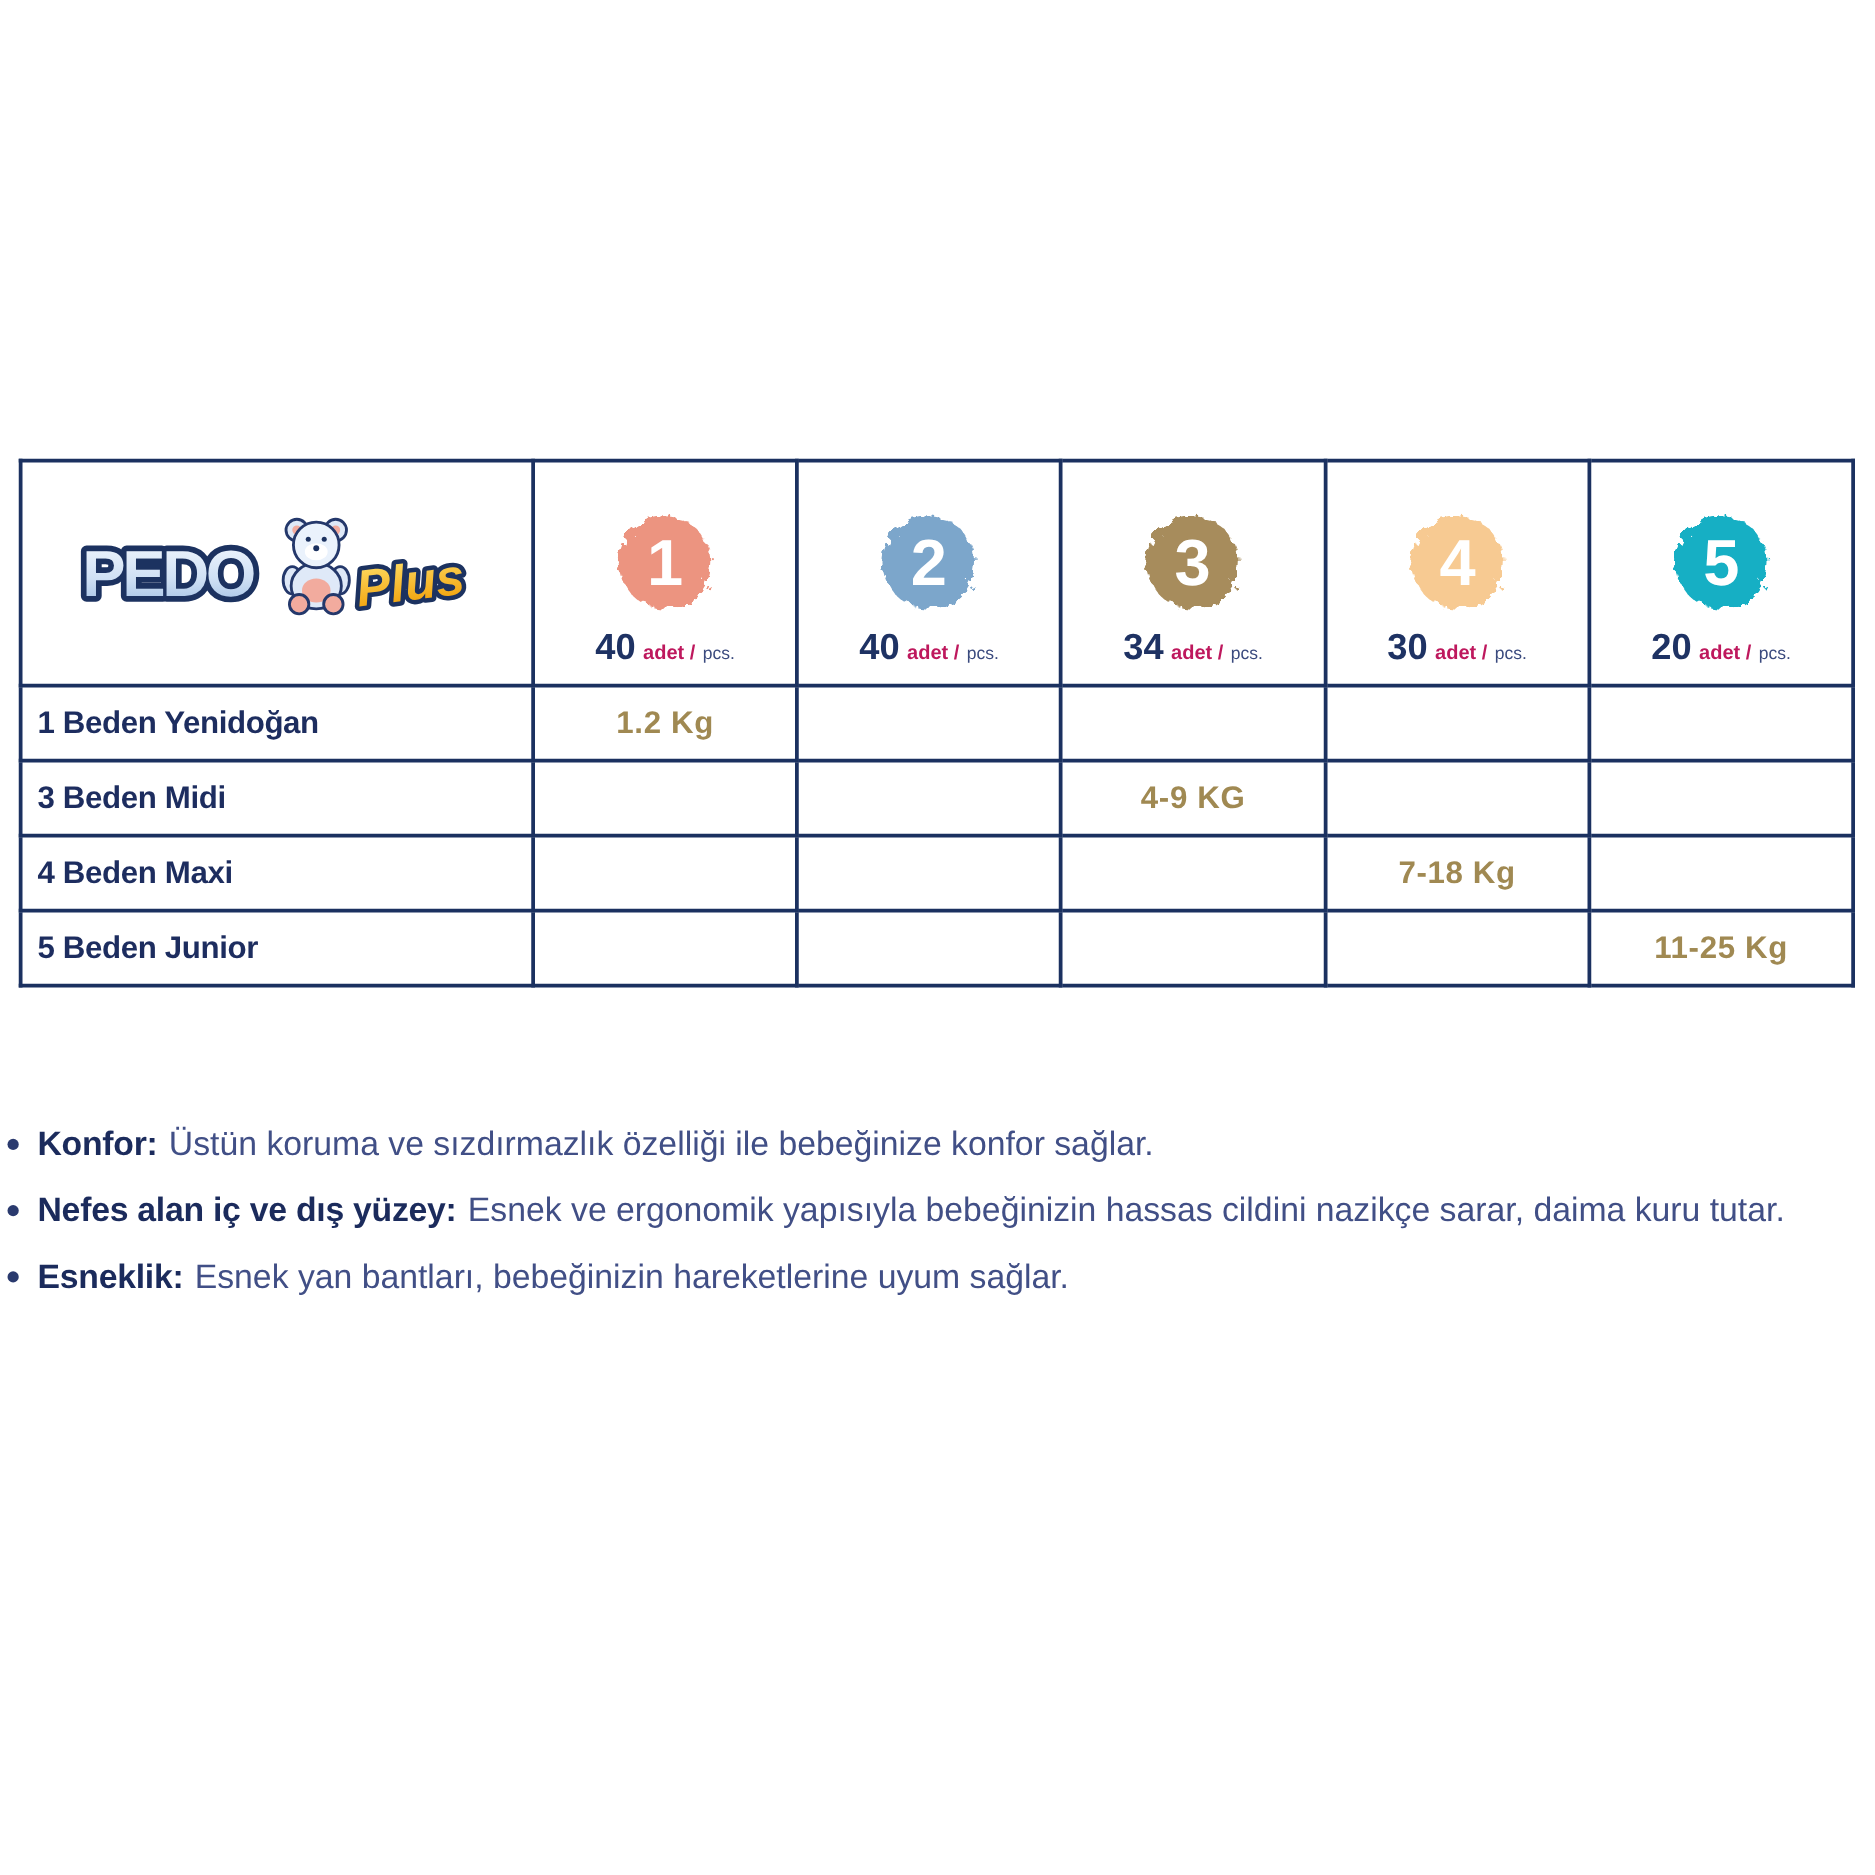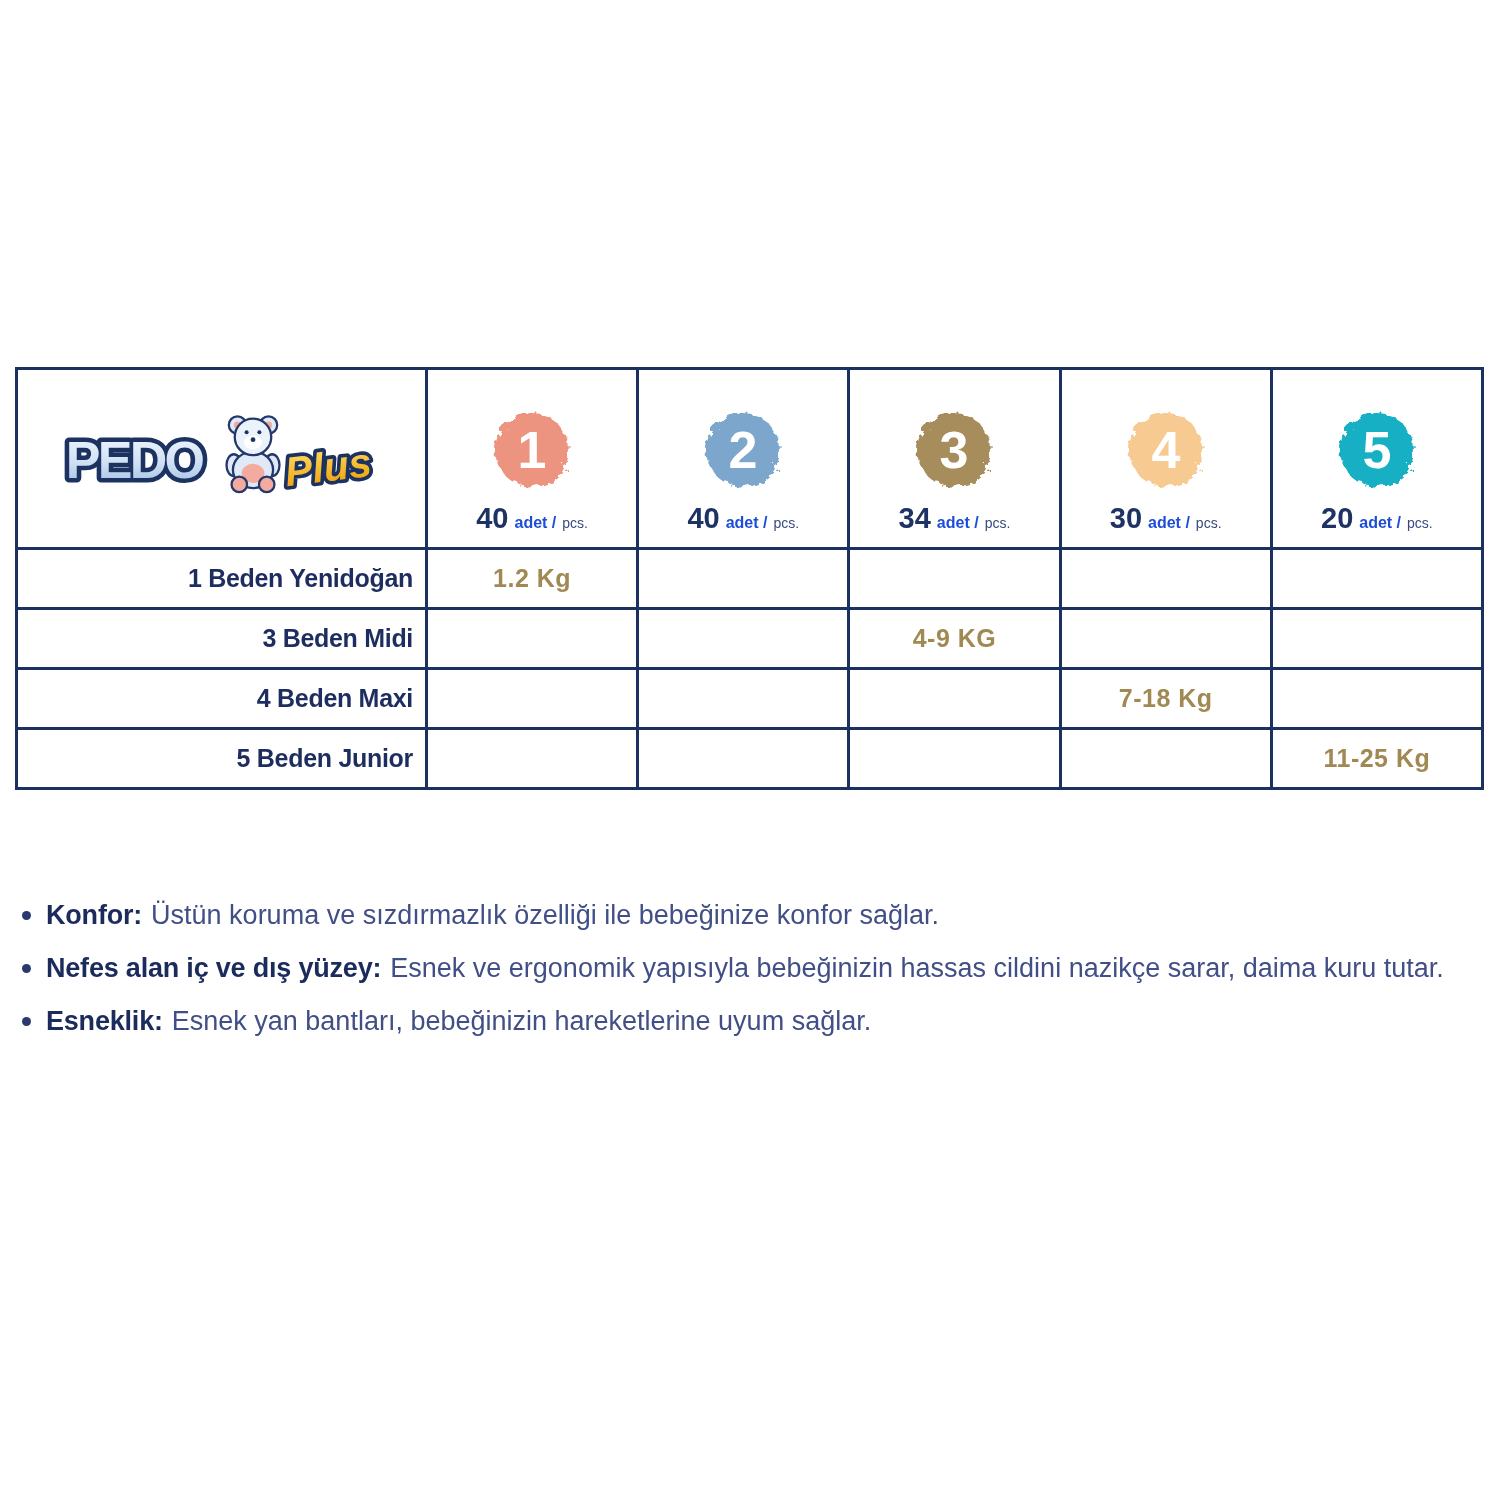--- a/index.html
+++ b/index.html
@@ -20,31 +20,31 @@
   .header-row{height:170px;}
   .data-row{height:60px;}
   .logo-cell{vertical-align:middle;text-align:center;}
   .size-col{vertical-align:top;text-align:center;}
   .badge-wrap{display:flex;flex-direction:column;align-items:center;padding-top:22px;}
   .splotch-num{
     font-family:"Liberation Sans",sans-serif;font-weight:bold;
   }
   .count{display:flex;align-items:baseline;gap:6px;margin-top:6px;justify-content:center;}
   .count-num{font-size:29px;font-weight:bold;color:#1e3263;}
-  .count-unit{font-size:16px;font-weight:bold;color:#1d4ed8;}
+  .count-unit{font-size:16px;font-weight:bold;color:#be185d;}
   .count-unit-sub{font-size:14px;font-weight:500;color:#3a4a7e;}
   .row-label{
-    text-align:right;padding-left:20px;font-size:25px;font-weight:bold;color:#1d2d5f;
+    text-align:left;padding-left:20px;font-size:25px;font-weight:bold;color:#1d2d5f;
     letter-spacing:-0.3px;
   }
   .weight-cell{text-align:center;}
   .weight-cell span{font-size:25px;font-weight:bold;color:#a08952;letter-spacing:0.5px;}
   
   .features{
-    position:absolute;left:18px;top:899px;width:1464px;
+    position:absolute;left:2px;top:899px;width:1464px;
     list-style:none;margin:0;padding:0;
   }
   .feature{display:flex;align-items:flex-start;margin-bottom:21px;}
   .dot{
     width:9px;height:9px;border-radius:50%;background:#2a3a6e;
     margin:12px 15px 0 4px;flex:0 0 9px;
   }
   .feature-text{margin:0;font-size:27px;line-height:32px;color:#414f86;}
   .feature-text strong{color:#1b2b5c;margin-right:9px;letter-spacing:-0.2px;}
   

